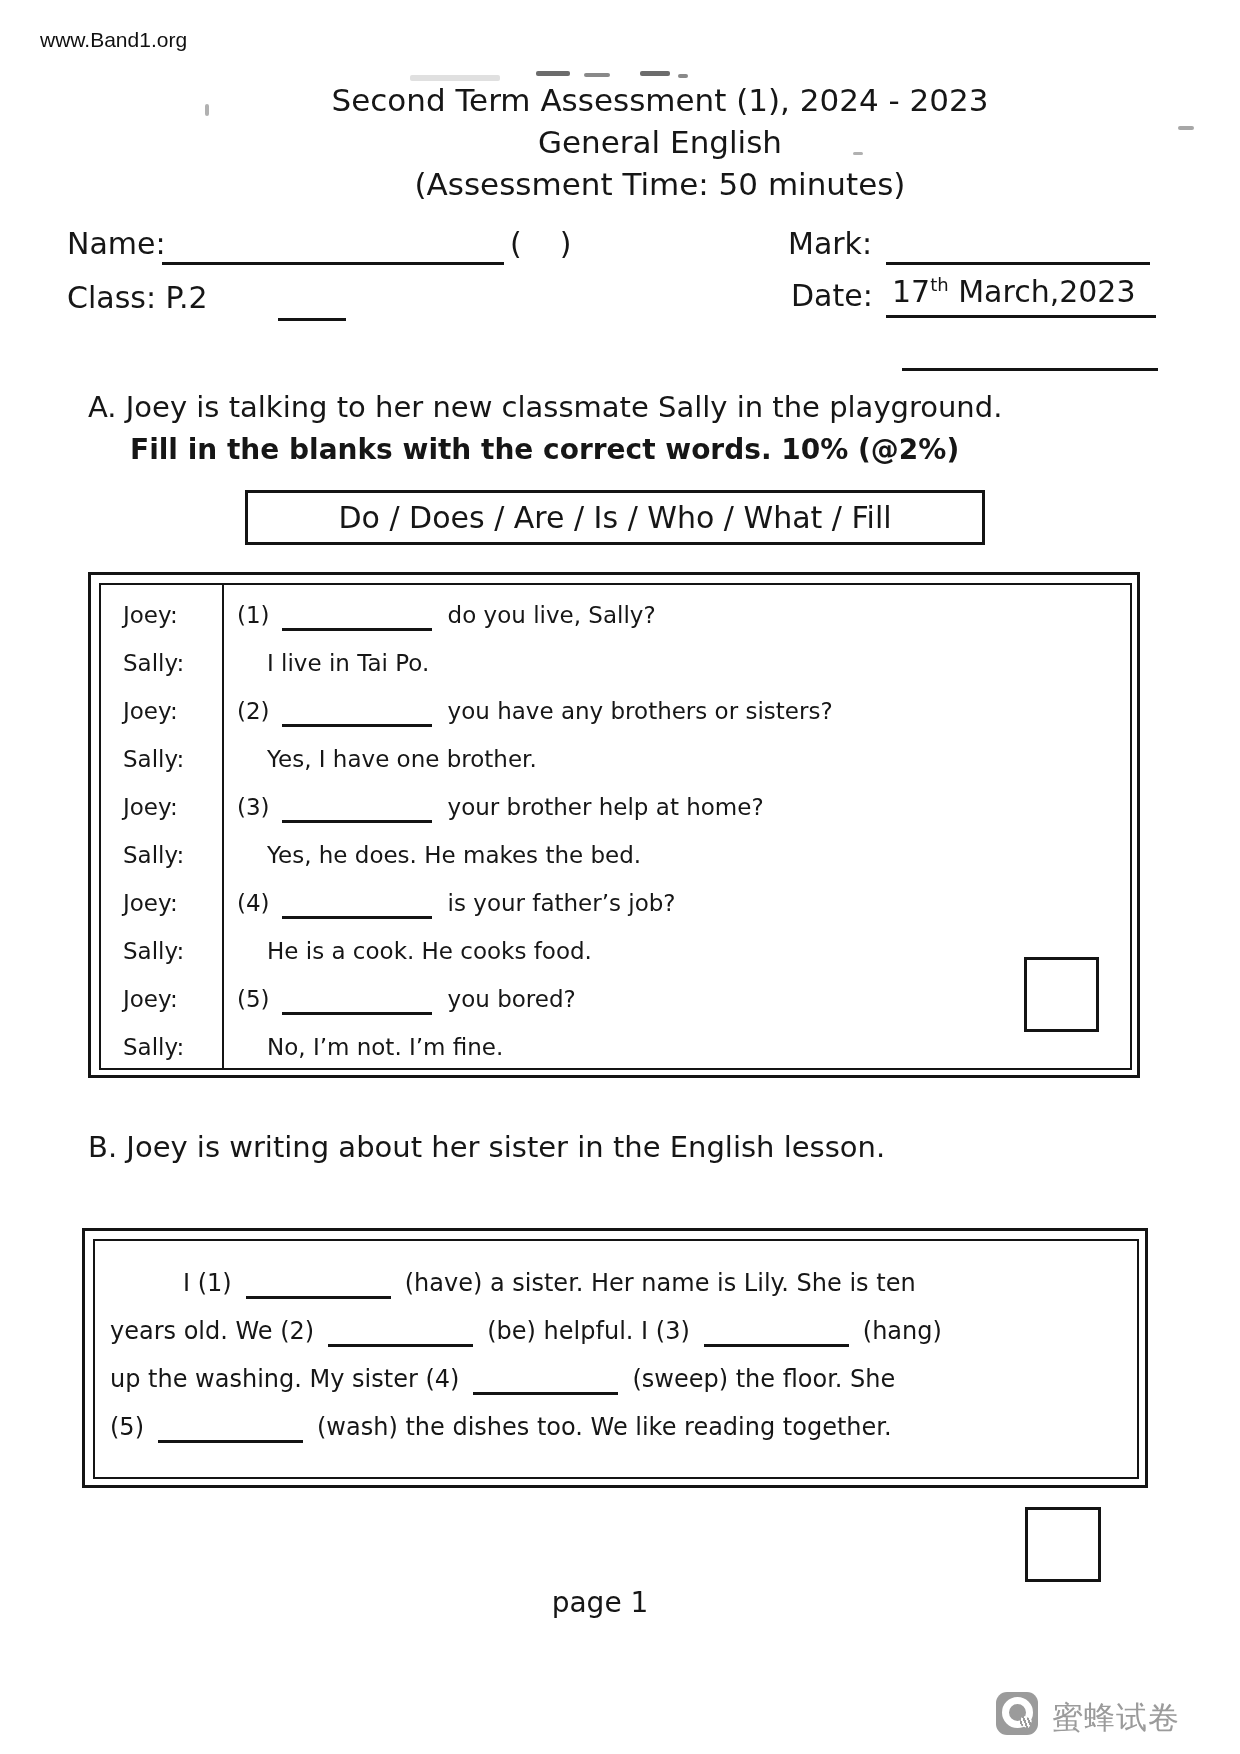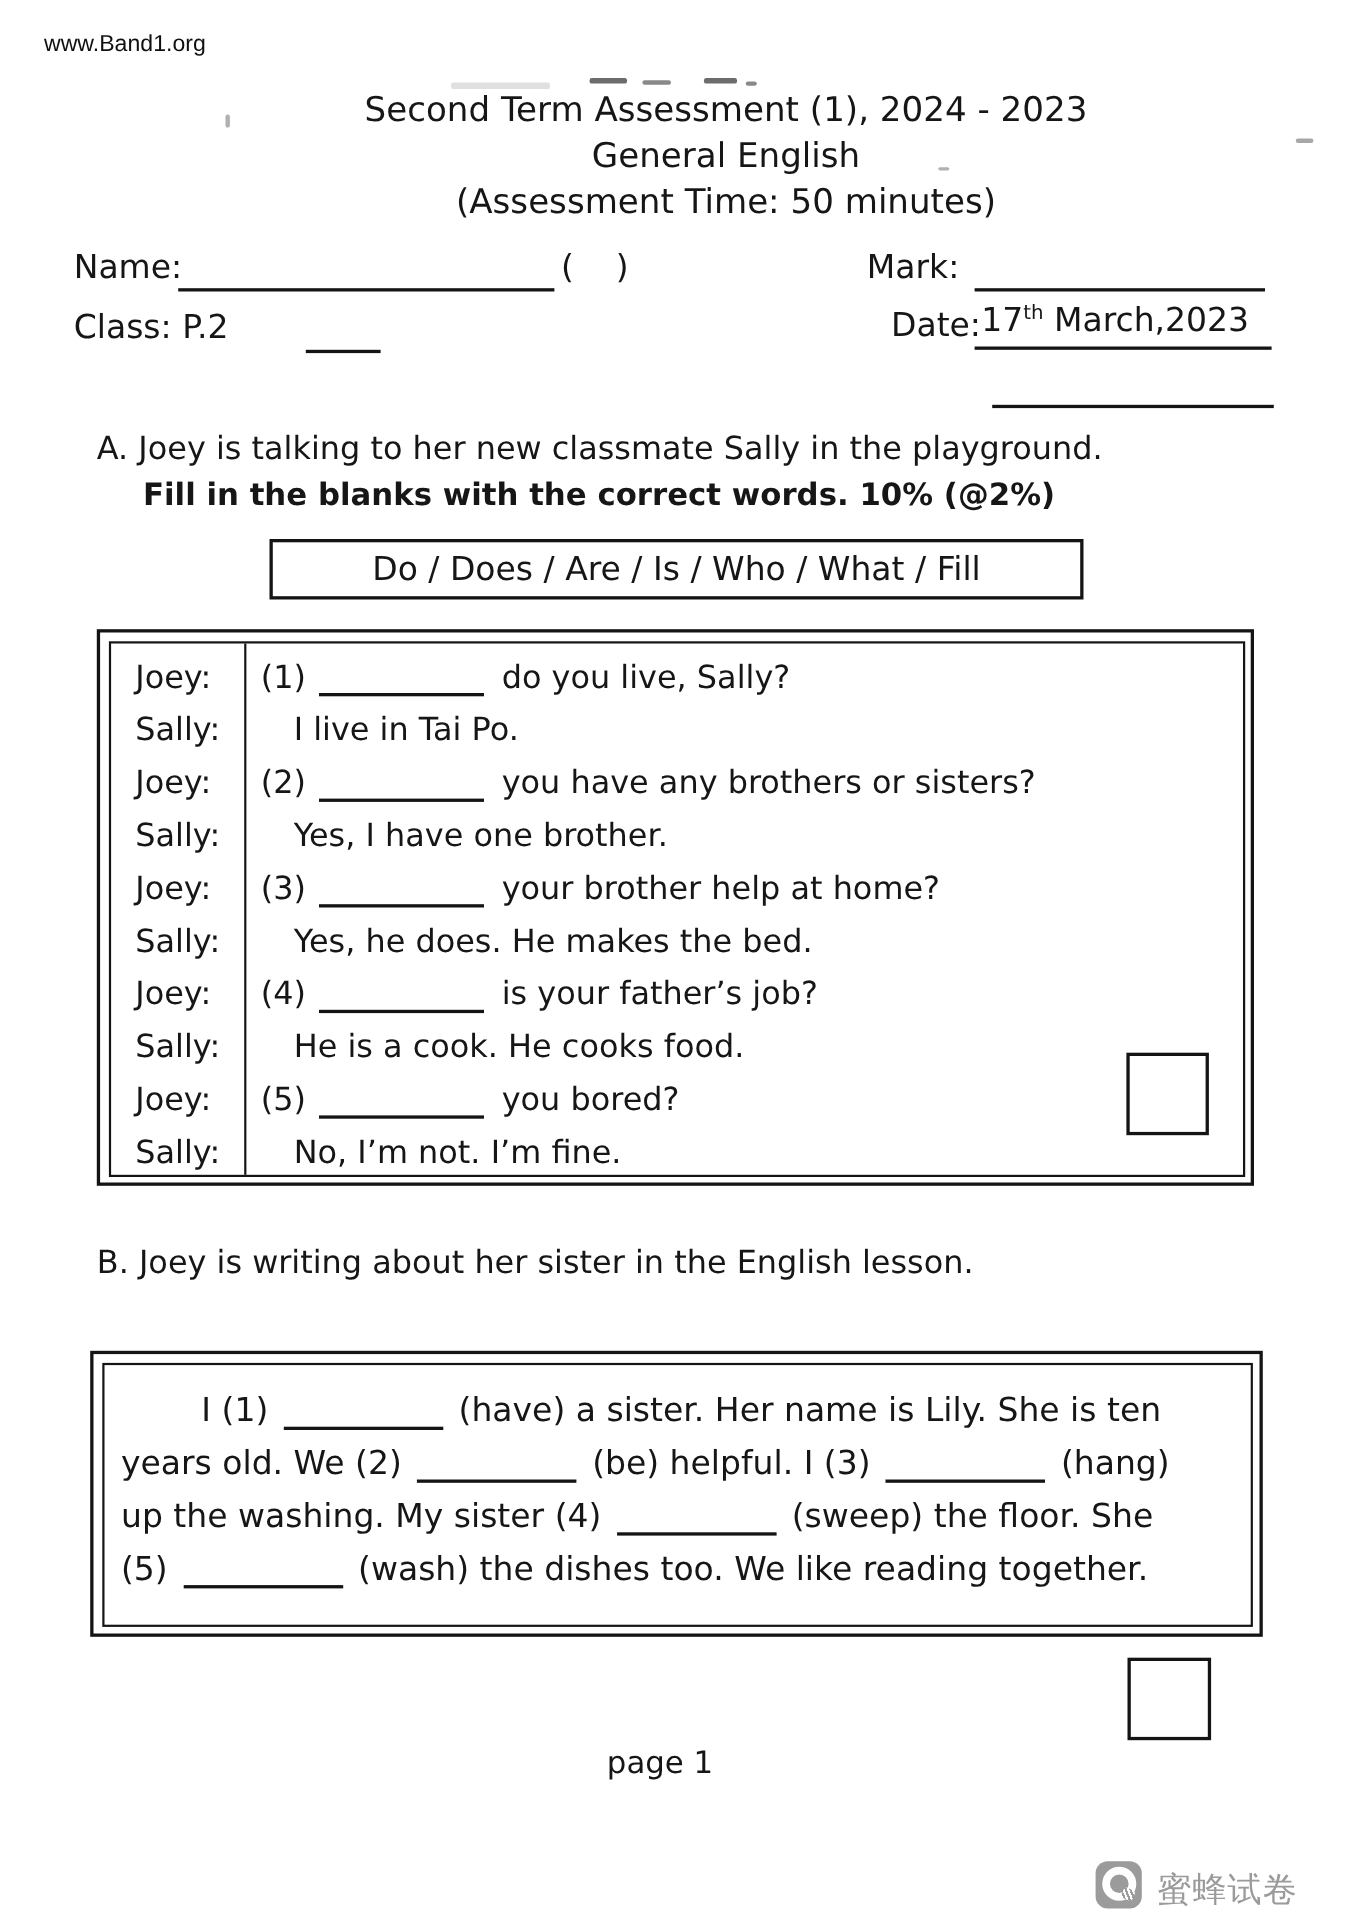--- a/index.html
+++ b/index.html
@@ -20,32 +20,32 @@
     position:absolute;left:245px;top:490px;width:740px;height:55px;
     border:3px solid #141414;box-sizing:border-box;
     text-align:center;font-size:30px;line-height:49px;
   }
   .tableA{position:absolute;left:88px;top:572px;width:1052px;height:506px;
     border:3px solid #141414;box-sizing:border-box;}
   .tableA-inner{position:absolute;left:8px;top:8px;right:5px;bottom:5px;
     border:2px solid #141414;}
   .colsep{position:absolute;left:121px;top:0;bottom:0;width:2px;background:#141414;}
   .rows{position:absolute;left:0;top:6px;right:0;}
-  .drow{display:flex;height:48px;font-size:29px;line-height:48px;}
+  .drow{display:flex;height:48px;font-size:23px;line-height:48px;}
   .spk{width:123px;padding-left:22px;box-sizing:border-box;flex:0 0 auto;}
   .dlg{padding-left:13px;white-space:nowrap;}
   .qblank{display:inline-block;width:150px;height:10px;border-bottom:3px solid #141414;
     vertical-align:-8px;margin:0 16px 0 12px;}
   .anstext{margin-left:30px;}
   .scorebox{position:absolute;border:3px solid #141414;box-sizing:border-box;background:#fff;}
   .boxB{position:absolute;left:82px;top:1228px;width:1066px;height:260px;
     border:3px solid #141414;box-sizing:border-box;}
   .boxB-inner{position:absolute;left:8px;top:8px;right:6px;bottom:6px;
     border:2px solid #141414;padding:18px 10px 0 15px;box-sizing:border-box;}
-  .pline{font-size:30px;line-height:48px;white-space:nowrap;}
+  .pline{font-size:24px;line-height:48px;white-space:nowrap;}
   .pblank{display:inline-block;width:145px;height:10px;border-bottom:3px solid #141414;
     vertical-align:-8px;margin:0 14px;}
   .indent1{margin-left:73px;}
   .pagefoot{left:520px;width:160px;text-align:center;font-size:28px;top:1586px;}
   .artifact{position:absolute;background:#3b3b3b;border-radius:2px;}
   .brandicon{position:absolute;left:996px;top:1692px;width:42px;height:43px;
     border-radius:11px;}
   .brandring{position:absolute;left:6px;top:5px;width:17px;height:17px;
     border:7px solid #ffffff;border-radius:50%;}
   .brandbee{position:absolute;left:24px;top:25px;width:11px;height:10px;
@@ -75,21 +75,21 @@
   <div class="abs titleline" style="top:166px;">(Assessment Time: 50 minutes)</div>
 
   <div class="abs formtext" style="left:67px;top:226px;">Name:</div>
   <div class="fill-line" style="left:162px;top:228px;width:342px;height:34px;"></div>
   <div class="abs formtext" style="left:510px;top:226px;">(&nbsp;&nbsp;&nbsp;&nbsp;)</div>
   <div class="abs formtext" style="left:788px;top:226px;">Mark:</div>
   <div class="fill-line" style="left:886px;top:228px;width:264px;height:34px;"></div>
 
   <div class="abs formtext" style="left:67px;top:280px;">Class: P.2</div>
   <div class="fill-line" style="left:278px;top:284px;width:68px;height:34px;"></div>
-  <div class="abs formtext" style="left:791px;top:278px;margin-left:19px;">Date:</div>
+  <div class="abs formtext" style="left:791px;top:278px;">Date:</div>
   <div class="abs formtext uline" style="left:886px;top:274px;min-width:264px;height:41px;padding-left:6px;"><span>17</span><sup>th</sup><span> March,2023</span></div>
 
   <div class="fill-line" style="left:902px;top:334px;width:256px;height:34px;"></div>
 
   <div class="abs heading" style="left:88px;top:390px;">A. Joey is talking to her new classmate Sally in the playground.</div>
   <div class="abs instruction" style="left:130px;top:433px;">Fill in the blanks with the correct words. 10% (@2%)</div>
 
   <div class="wordbox">
     <span>Do / Does / Are / Is / Who / What / Fill</span>
   </div>

